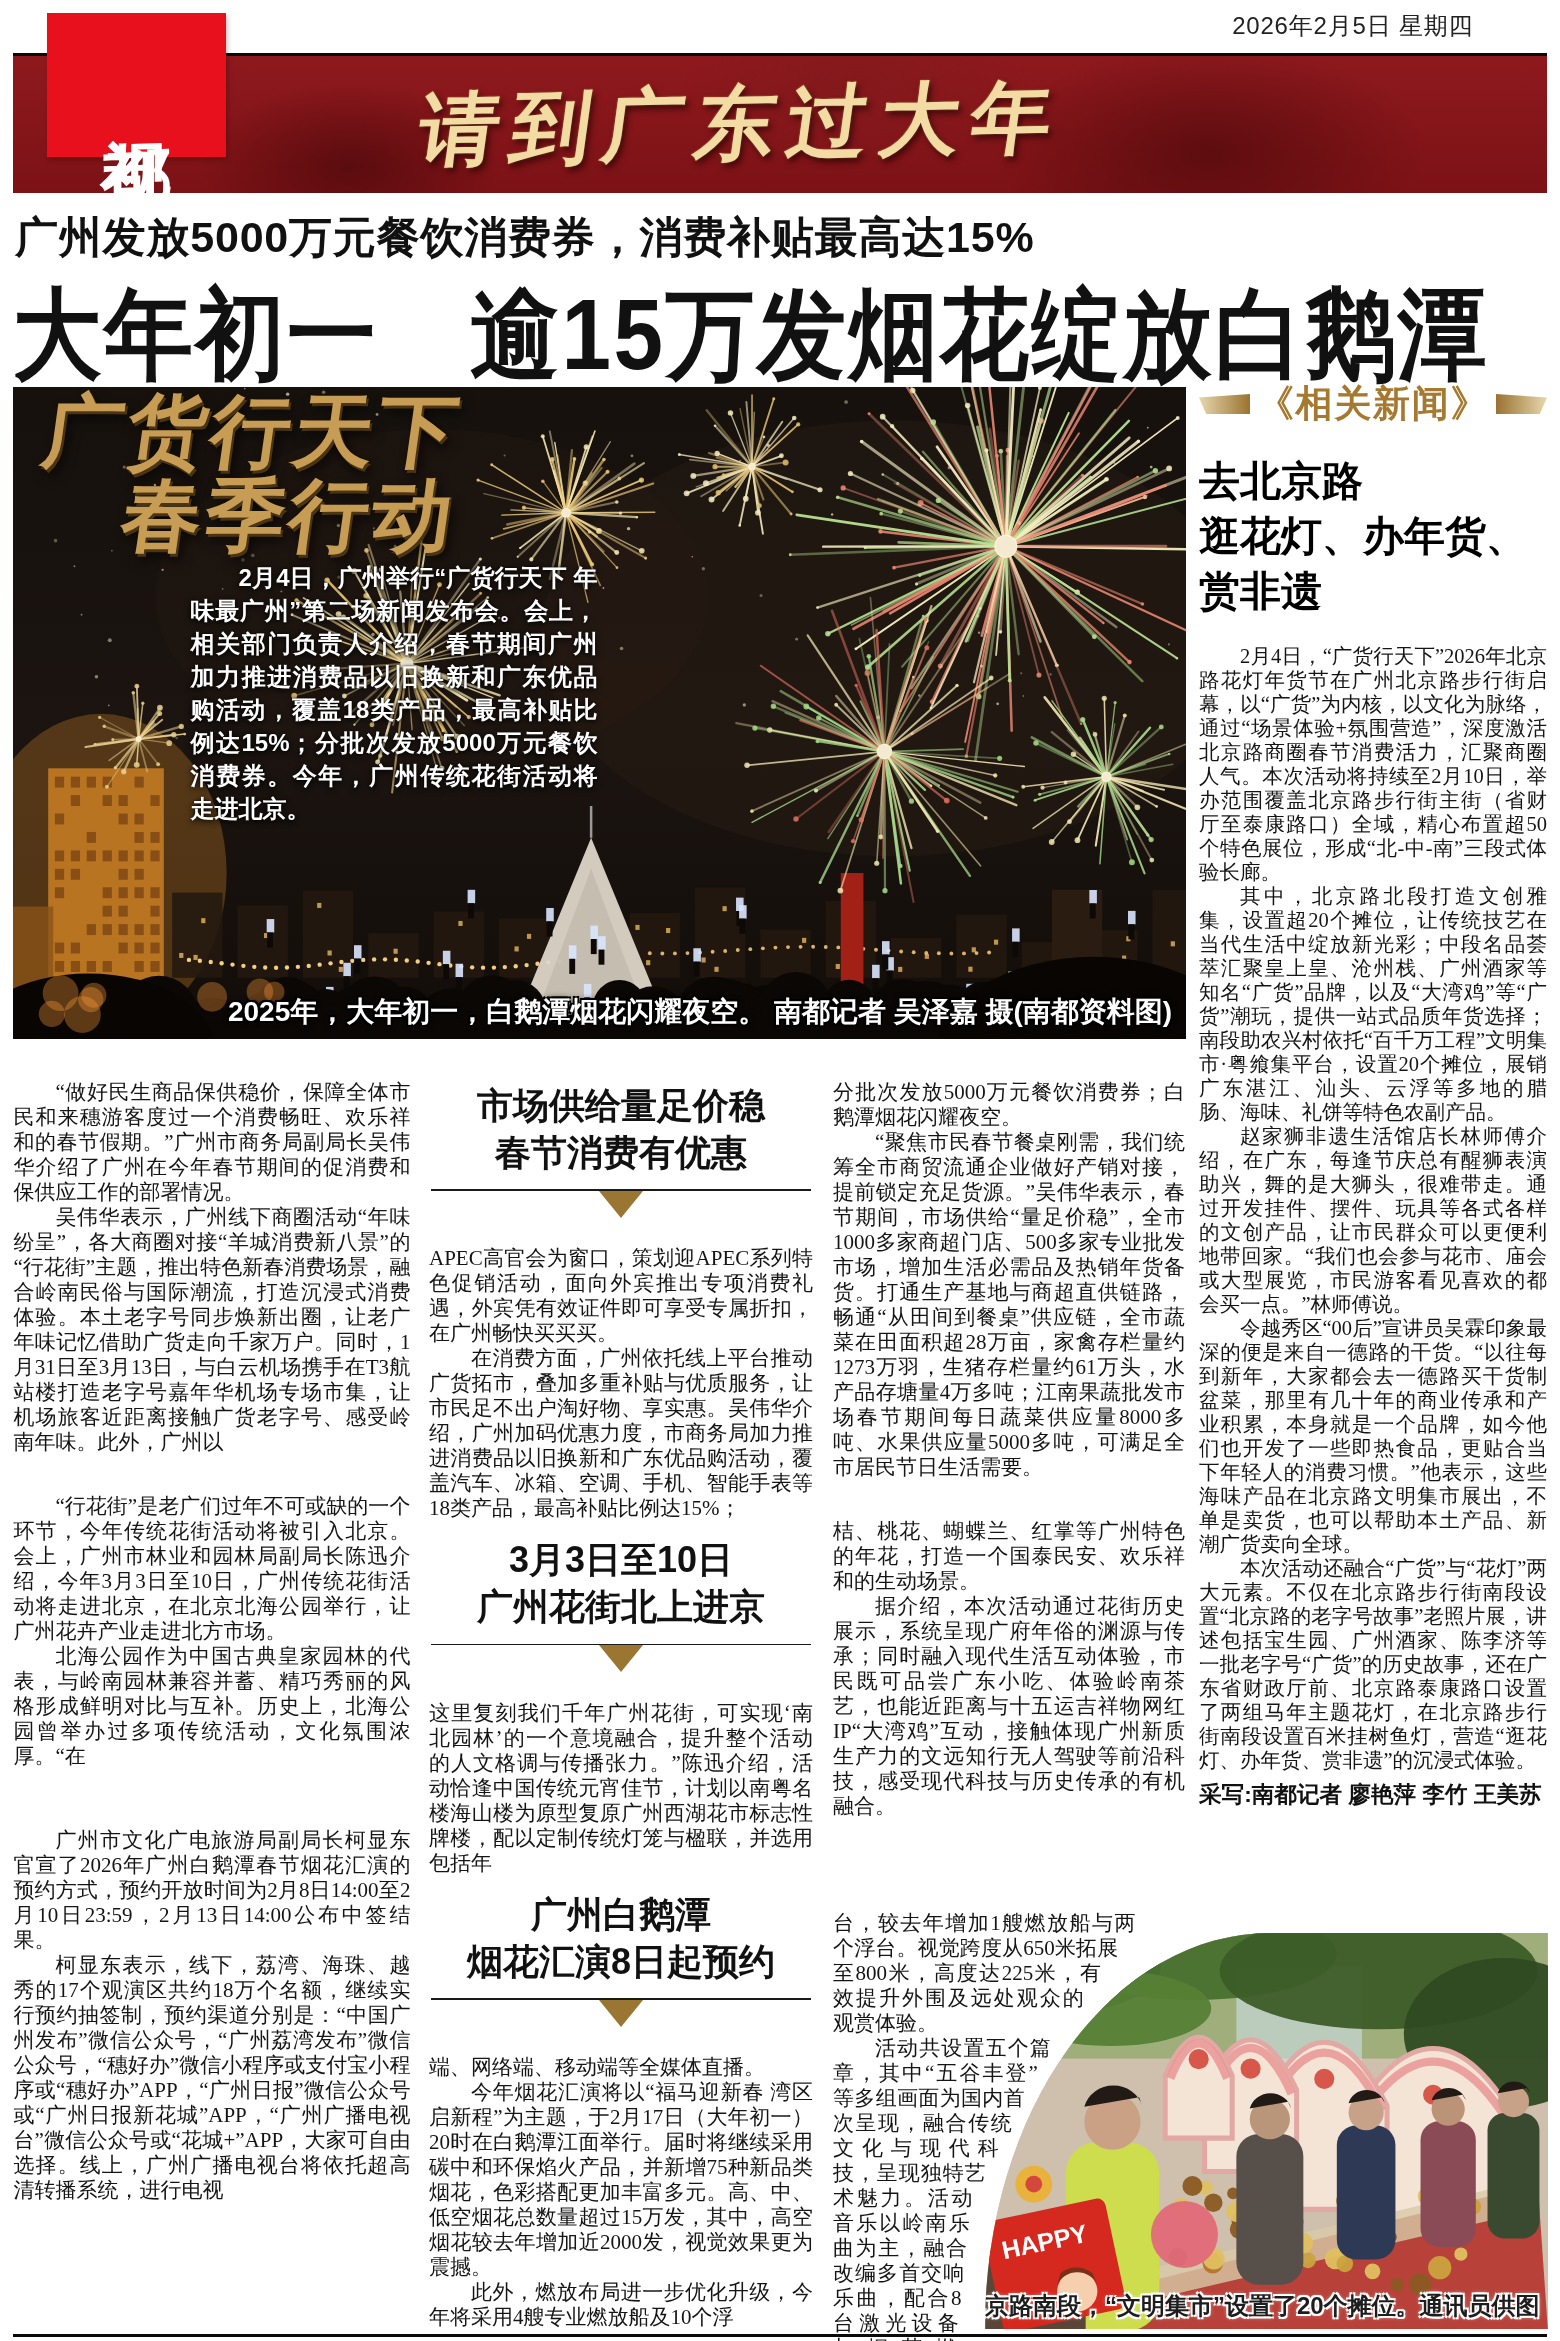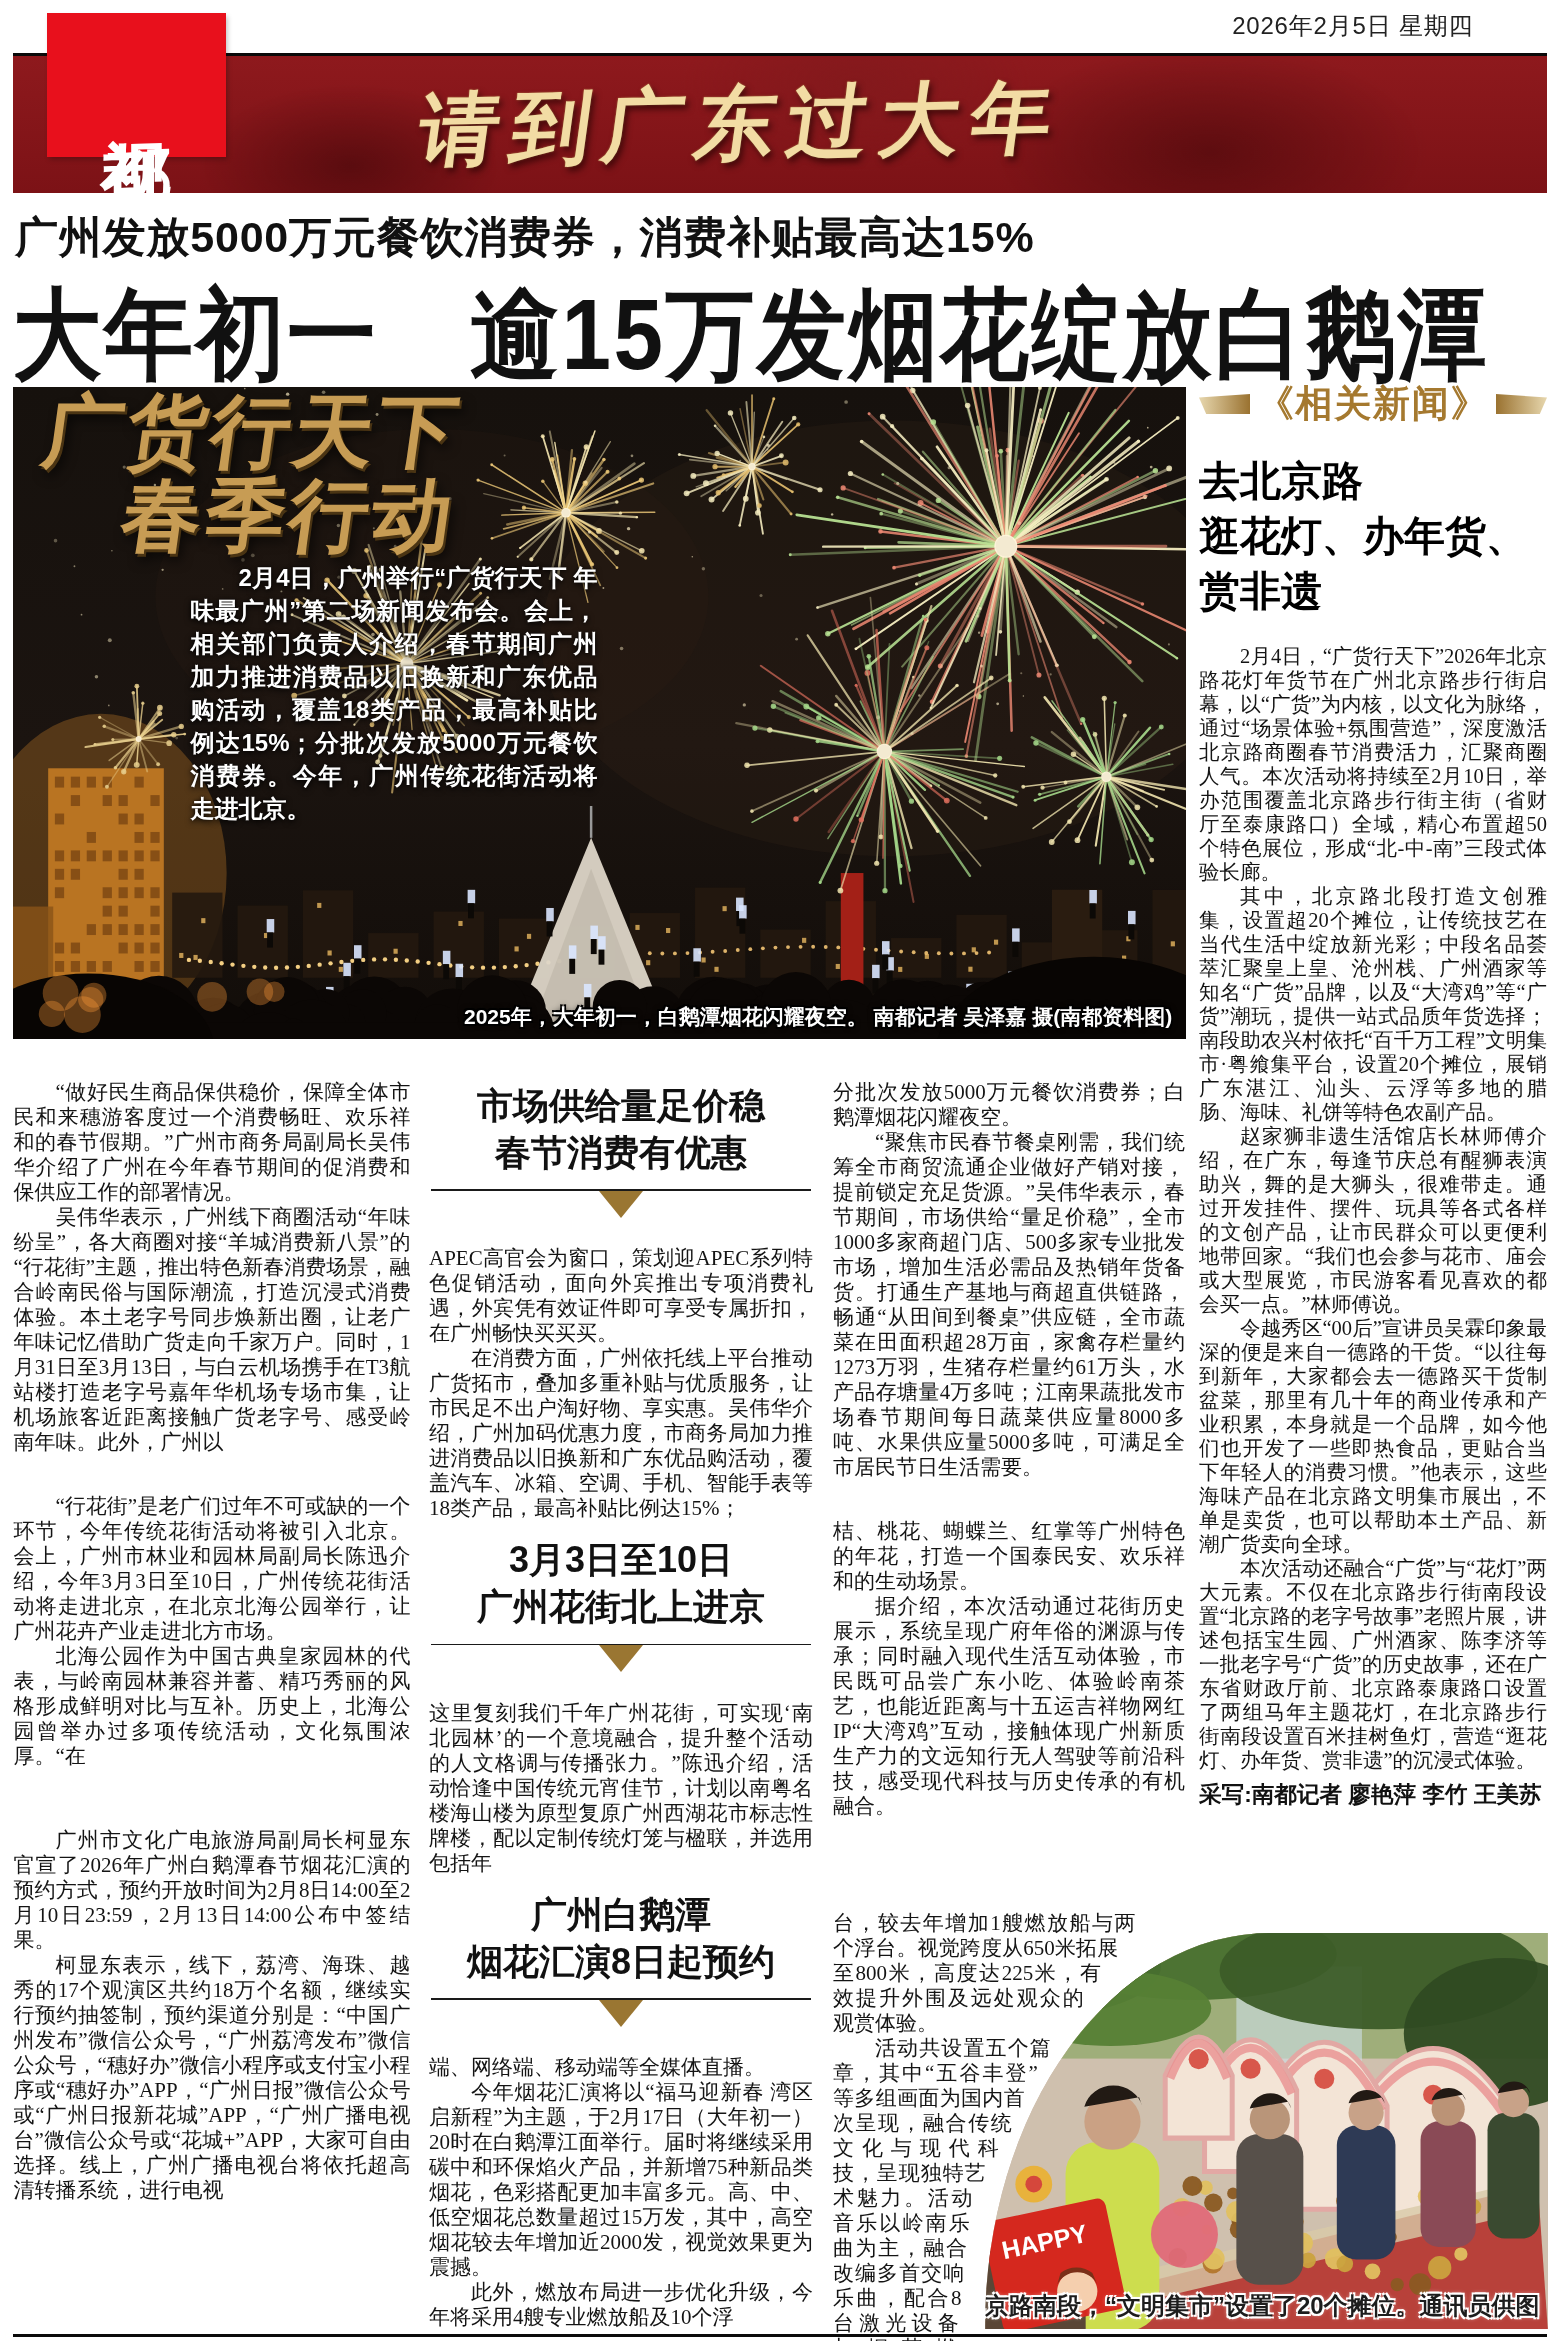--- a/index.html
+++ b/index.html
@@ -38,21 +38,21 @@
   .photo1{position:absolute;left:12.6px;top:387px;width:1173px;height:652px;overflow:hidden;
           background:linear-gradient(180deg,#16110d 0%,#1b1410 55%,#120d09 100%);}
   .photo1 svg{position:absolute;inset:0;}
   .p1-title{position:absolute;left:25px;top:3.4px;font-family:"Liberation Serif","DejaVu Serif",serif;
             font-weight:900;color:#c79c54;transform:skewX(-8deg);line-height:84px;font-size:80px;
             text-shadow:2.5px 3.4px 0 #4a3413, 5px 6.7px 11.7px rgba(0,0,0,.7);letter-spacing:3.4px;}
   .p1-title .l2{display:block;margin-left:90px;}
   .p1-text{position:absolute;left:178px;top:174px;width:407px;color:#fff;font-weight:700;
            font-size:24px;line-height:33px;text-align:justify;text-indent:2em;
            text-shadow:0 1.7px 5.9px rgba(0,0,0,.95),0 0 2.5px rgba(0,0,0,.8);}
-  .p1-cap{position:absolute;right:13.4px;bottom:8.4px;font-size:21px;font-weight:700;color:#fff;
+  .p1-cap{position:absolute;right:13.4px;bottom:8.4px;font-size:28px;font-weight:700;color:#fff;
           text-shadow:-1.7px -1.7px 0 #000,1.7px -1.7px 0 #000,-1.7px 1.7px 0 #000,1.7px 1.7px 0 #000,0 0 6.7px #000;}
 
   
   .col{position:absolute;top:1080px;}
   #col1{left:13.4px;width:397px;}
   #col2{left:429px;width:384px;}
   #col3{left:833px;width:352px;}
   .b{font-family:"Liberation Serif","DejaVu Serif",serif;font-size:21px;line-height:25px;
      text-align:justify;text-indent:2em;color:#141414;margin:0;}
   .noind{text-indent:0;}

